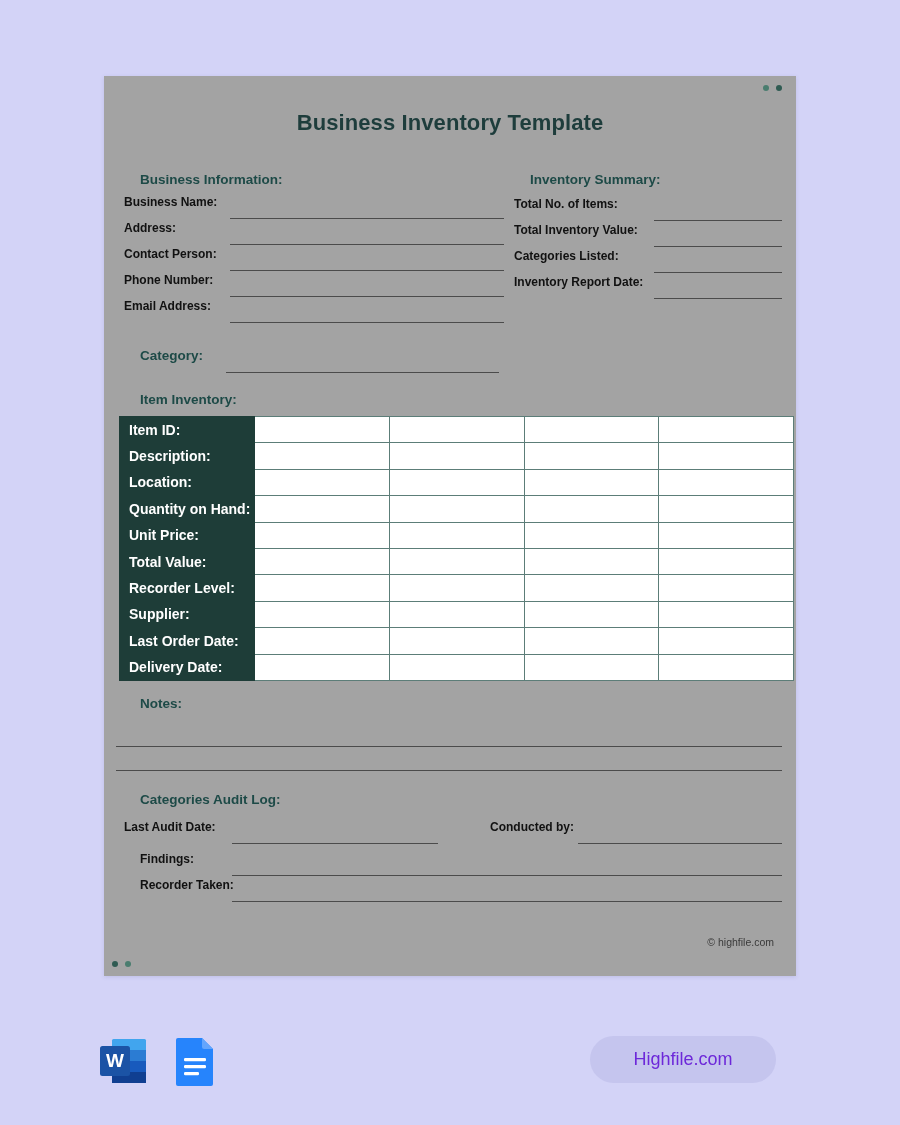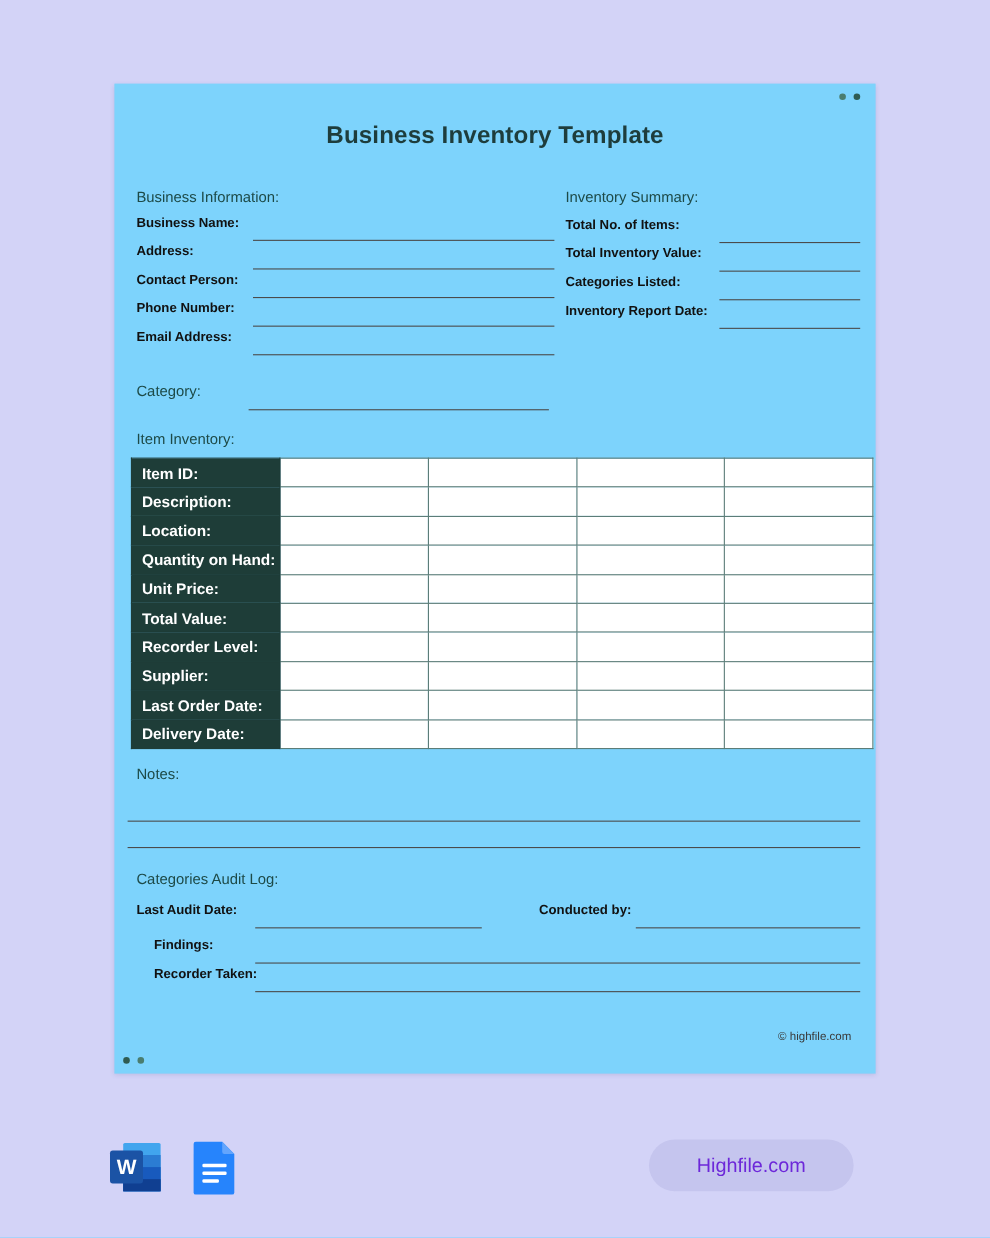--- a/index.html
+++ b/index.html
@@ -16,21 +16,21 @@
     overflow: hidden;
   }
 
   
   .doc-sheet {
     position: absolute;
     left: 104px;
     top: 76px;
     width: 692px;
     height: 900px;
-    background: #7dd3fc;
+    background: #a3a3a3;
     box-shadow: 0 1px 4px rgba(80, 80, 140, 0.16);
   }
 
   .corner-dots {
     position: absolute;
     display: flex;
     gap: 7px;
     align-items: center;
   }
   .corner-dots.tr { right: 14px; top: 9px; }
@@ -49,22 +49,23 @@
     font-size: 22px;
     font-weight: bold;
     color: #1e3d3c;
     letter-spacing: .1px;
     margin-top: 34px;
   }
 
   
   .sec-head {
     font-size: 13.5px;
-    font-weight: normal;
+    font-weight: bold;
     color: #1d4a47;
+    margin-left: 16px;
   }
 
   .field-label {
     font-size: 12px;
     font-weight: bold;
     color: #111111;
     white-space: nowrap;
   }
 
   .rule {

